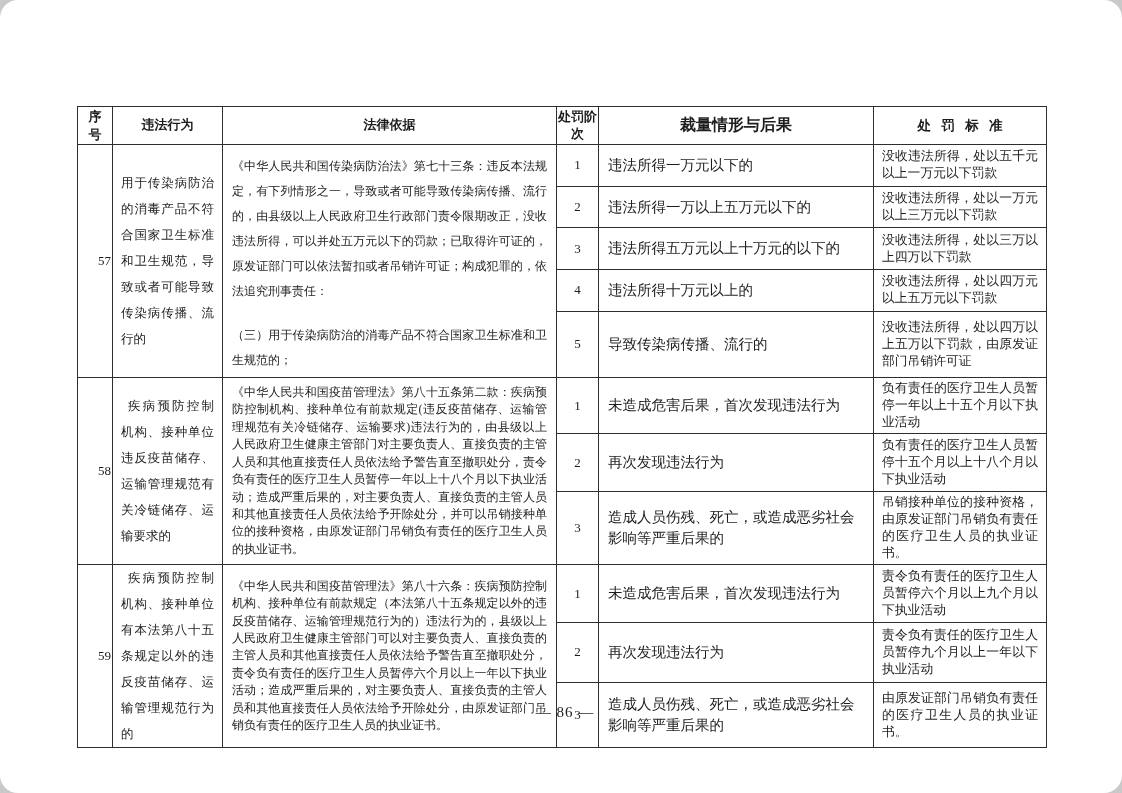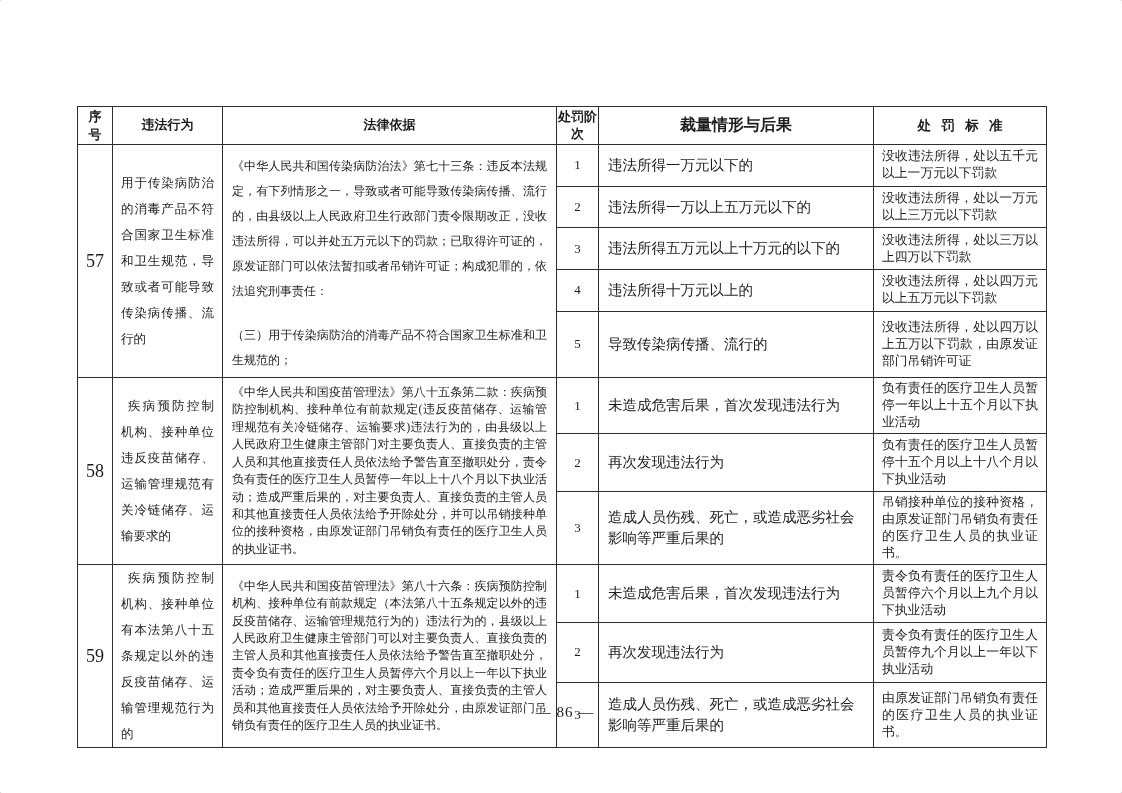--- a/index.html
+++ b/index.html
@@ -1,20 +1,20 @@
 <!DOCTYPE html>
 <html><head>
 <meta charset="utf-8">
 <style>
   html,body { margin:0; padding:0; background:#c9c9c9; }
   .page {
     position:relative;
     width:1122px; height:793px;
     background:#ffffff;
-    border-radius:2px;
+    border-radius:18px;
     overflow:hidden;
     font-family:"Liberation Serif","DejaVu Serif",serif;
     color:#1d1d1d;
   }
   table.doc {
     position:absolute; left:77px; top:106px;
     width:969px;
     border-collapse:collapse;
     table-layout:fixed;
   }
@@ -28,21 +28,21 @@
   tr.hdr { height:37px; }
   th { font-weight:bold; font-size:13px; text-align:center; padding:1px; line-height:1.3; }
   th .vwrap { width:16px; margin:0 auto; line-height:1.35; }
   th.th-std { word-spacing:7px; font-size:13.5px; }
   th.th-circ { font-size:16px; }
   
   tr.h35 { height:35px; } tr.h33 { height:33px; } tr.h39 { height:39px; }
   tr.h62 { height:62px; } tr.h53 { height:53px; } tr.h58 { height:58px; }
   tr.h60 { height:60px; } tr.h54 { height:54px; } tr.h63 { height:63px; }
   
-  td.num { font-size:18px; text-align:center; }
+  td.num { font-size:13px; text-align:right; }
   td.lvl { font-size:13px; text-align:center; }
   td.violation {
     font-size:12.5px; line-height:26px;
     text-align:justify; text-justify:inter-ideograph;
     padding:0 8px;
     margin-left:32px;
   }
   td.violation.ind div { text-indent:7px; }
   td.law {
     font-size:12px;

